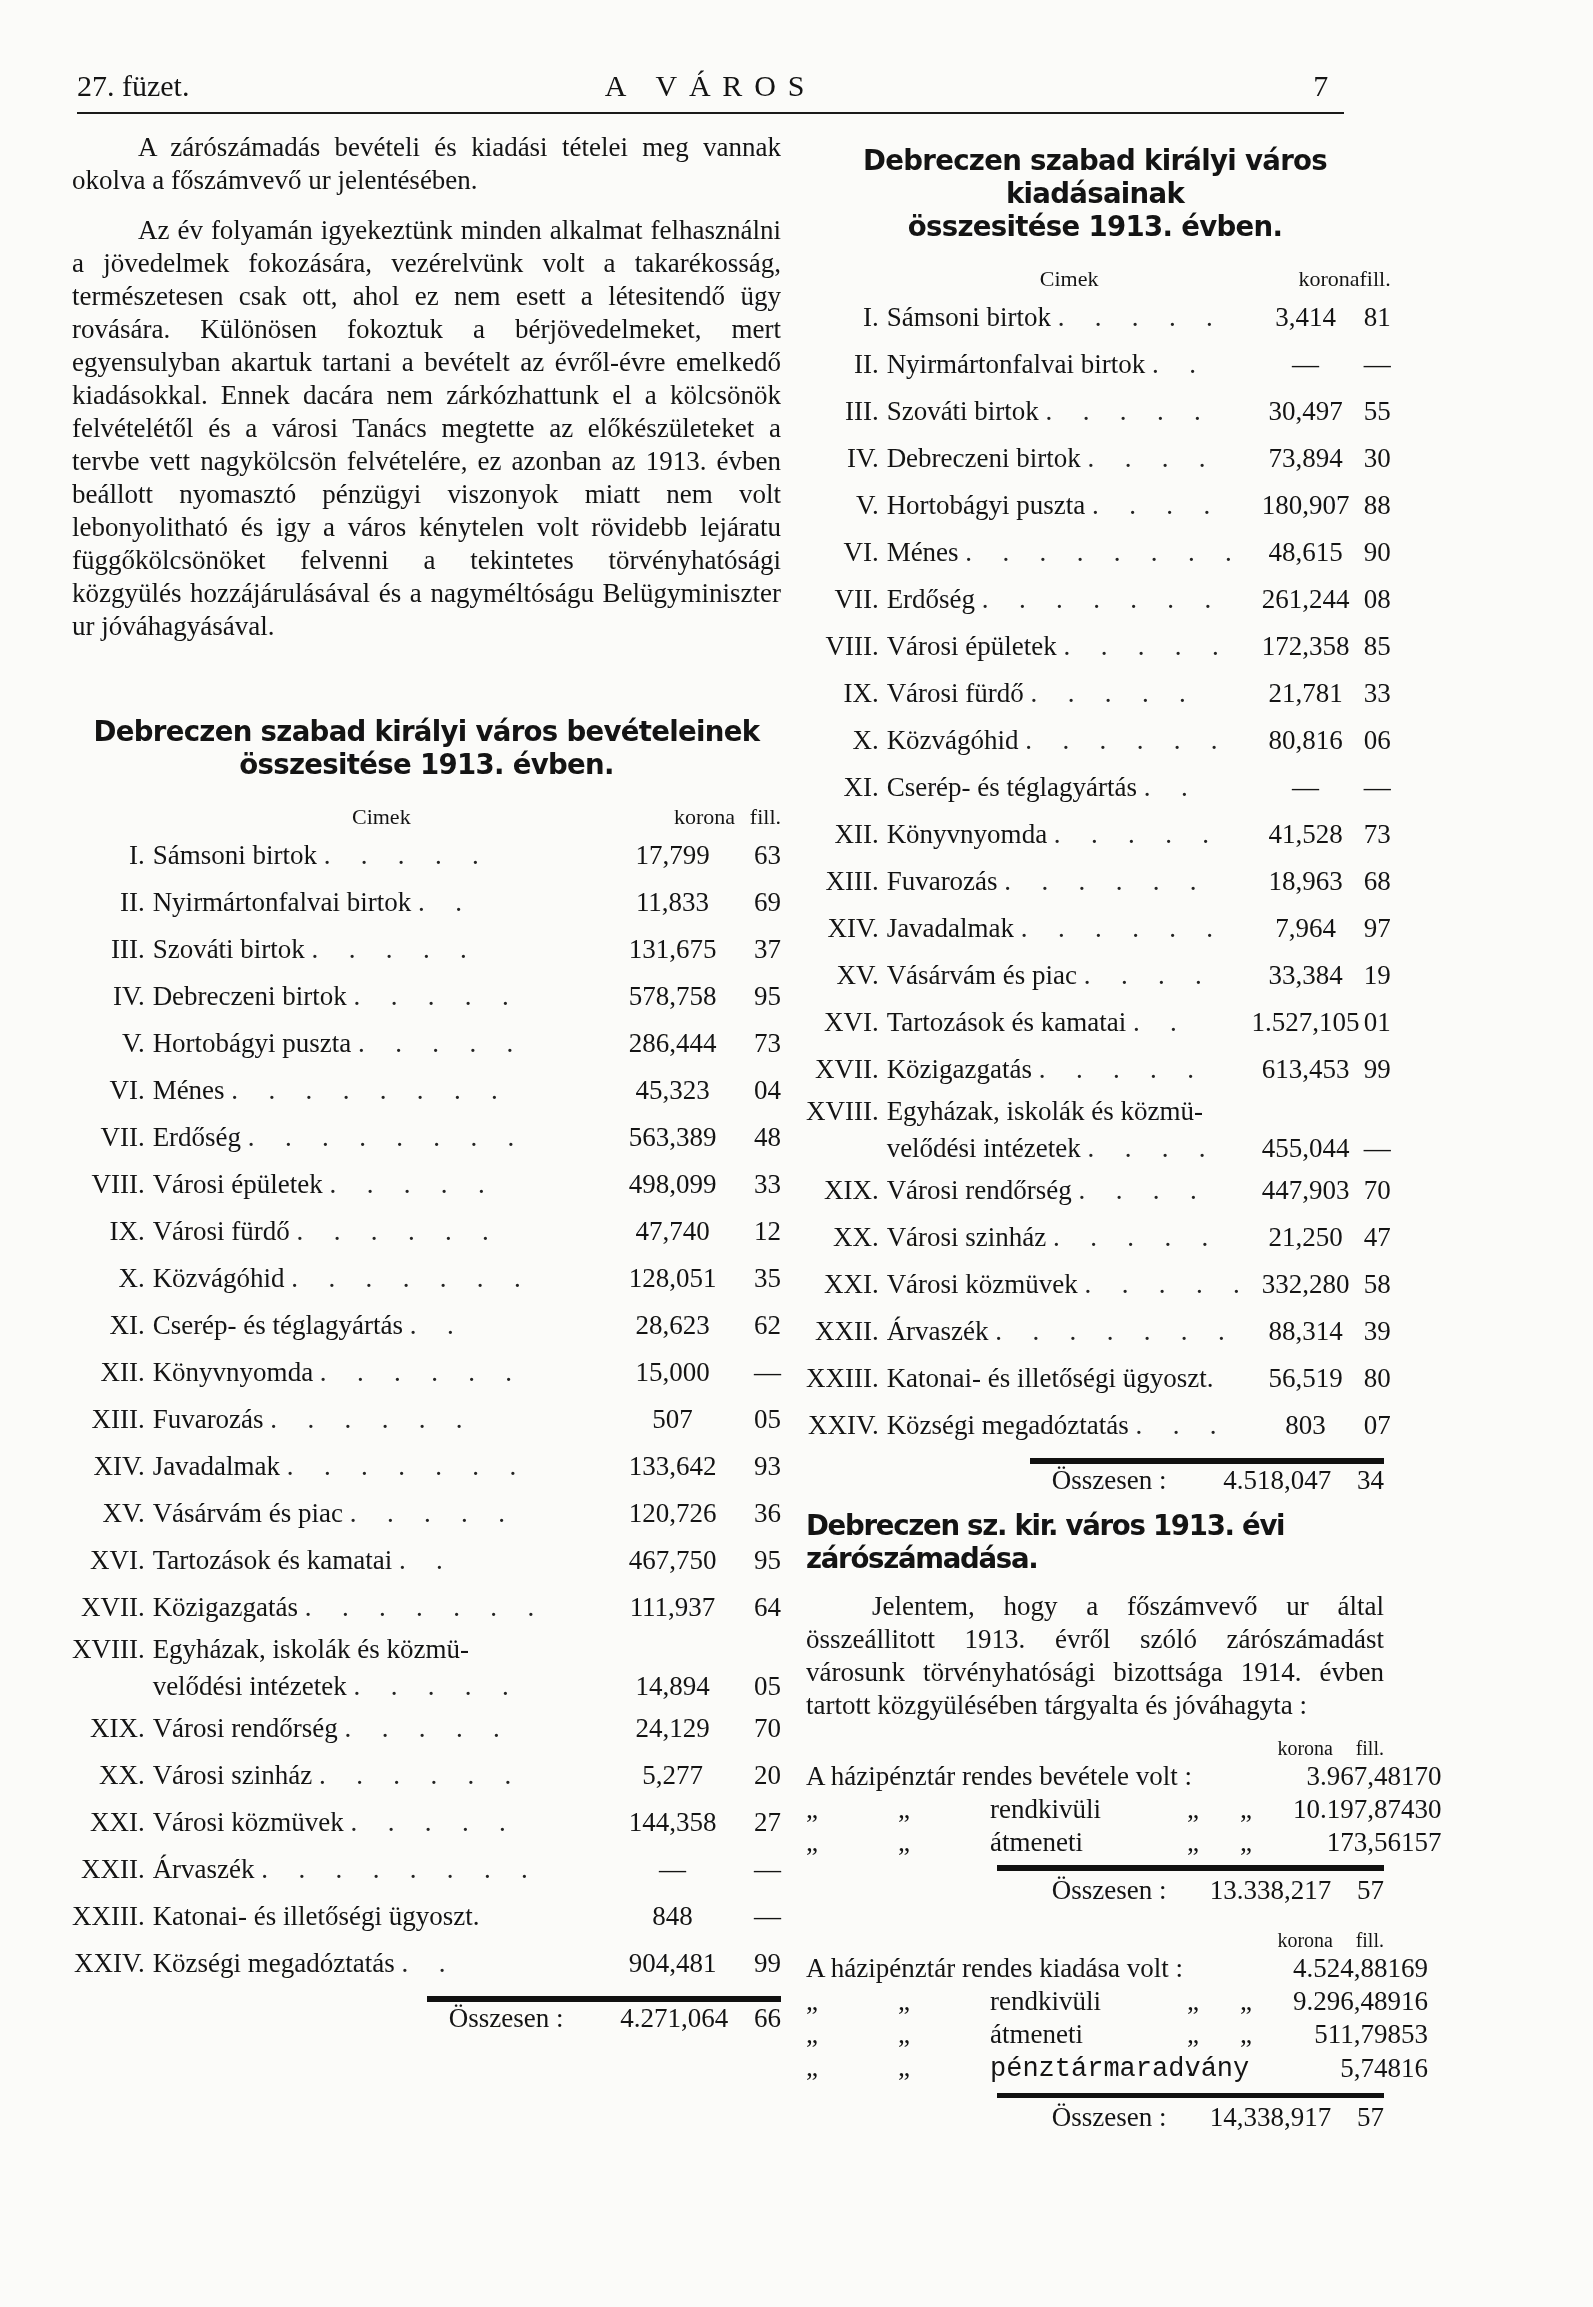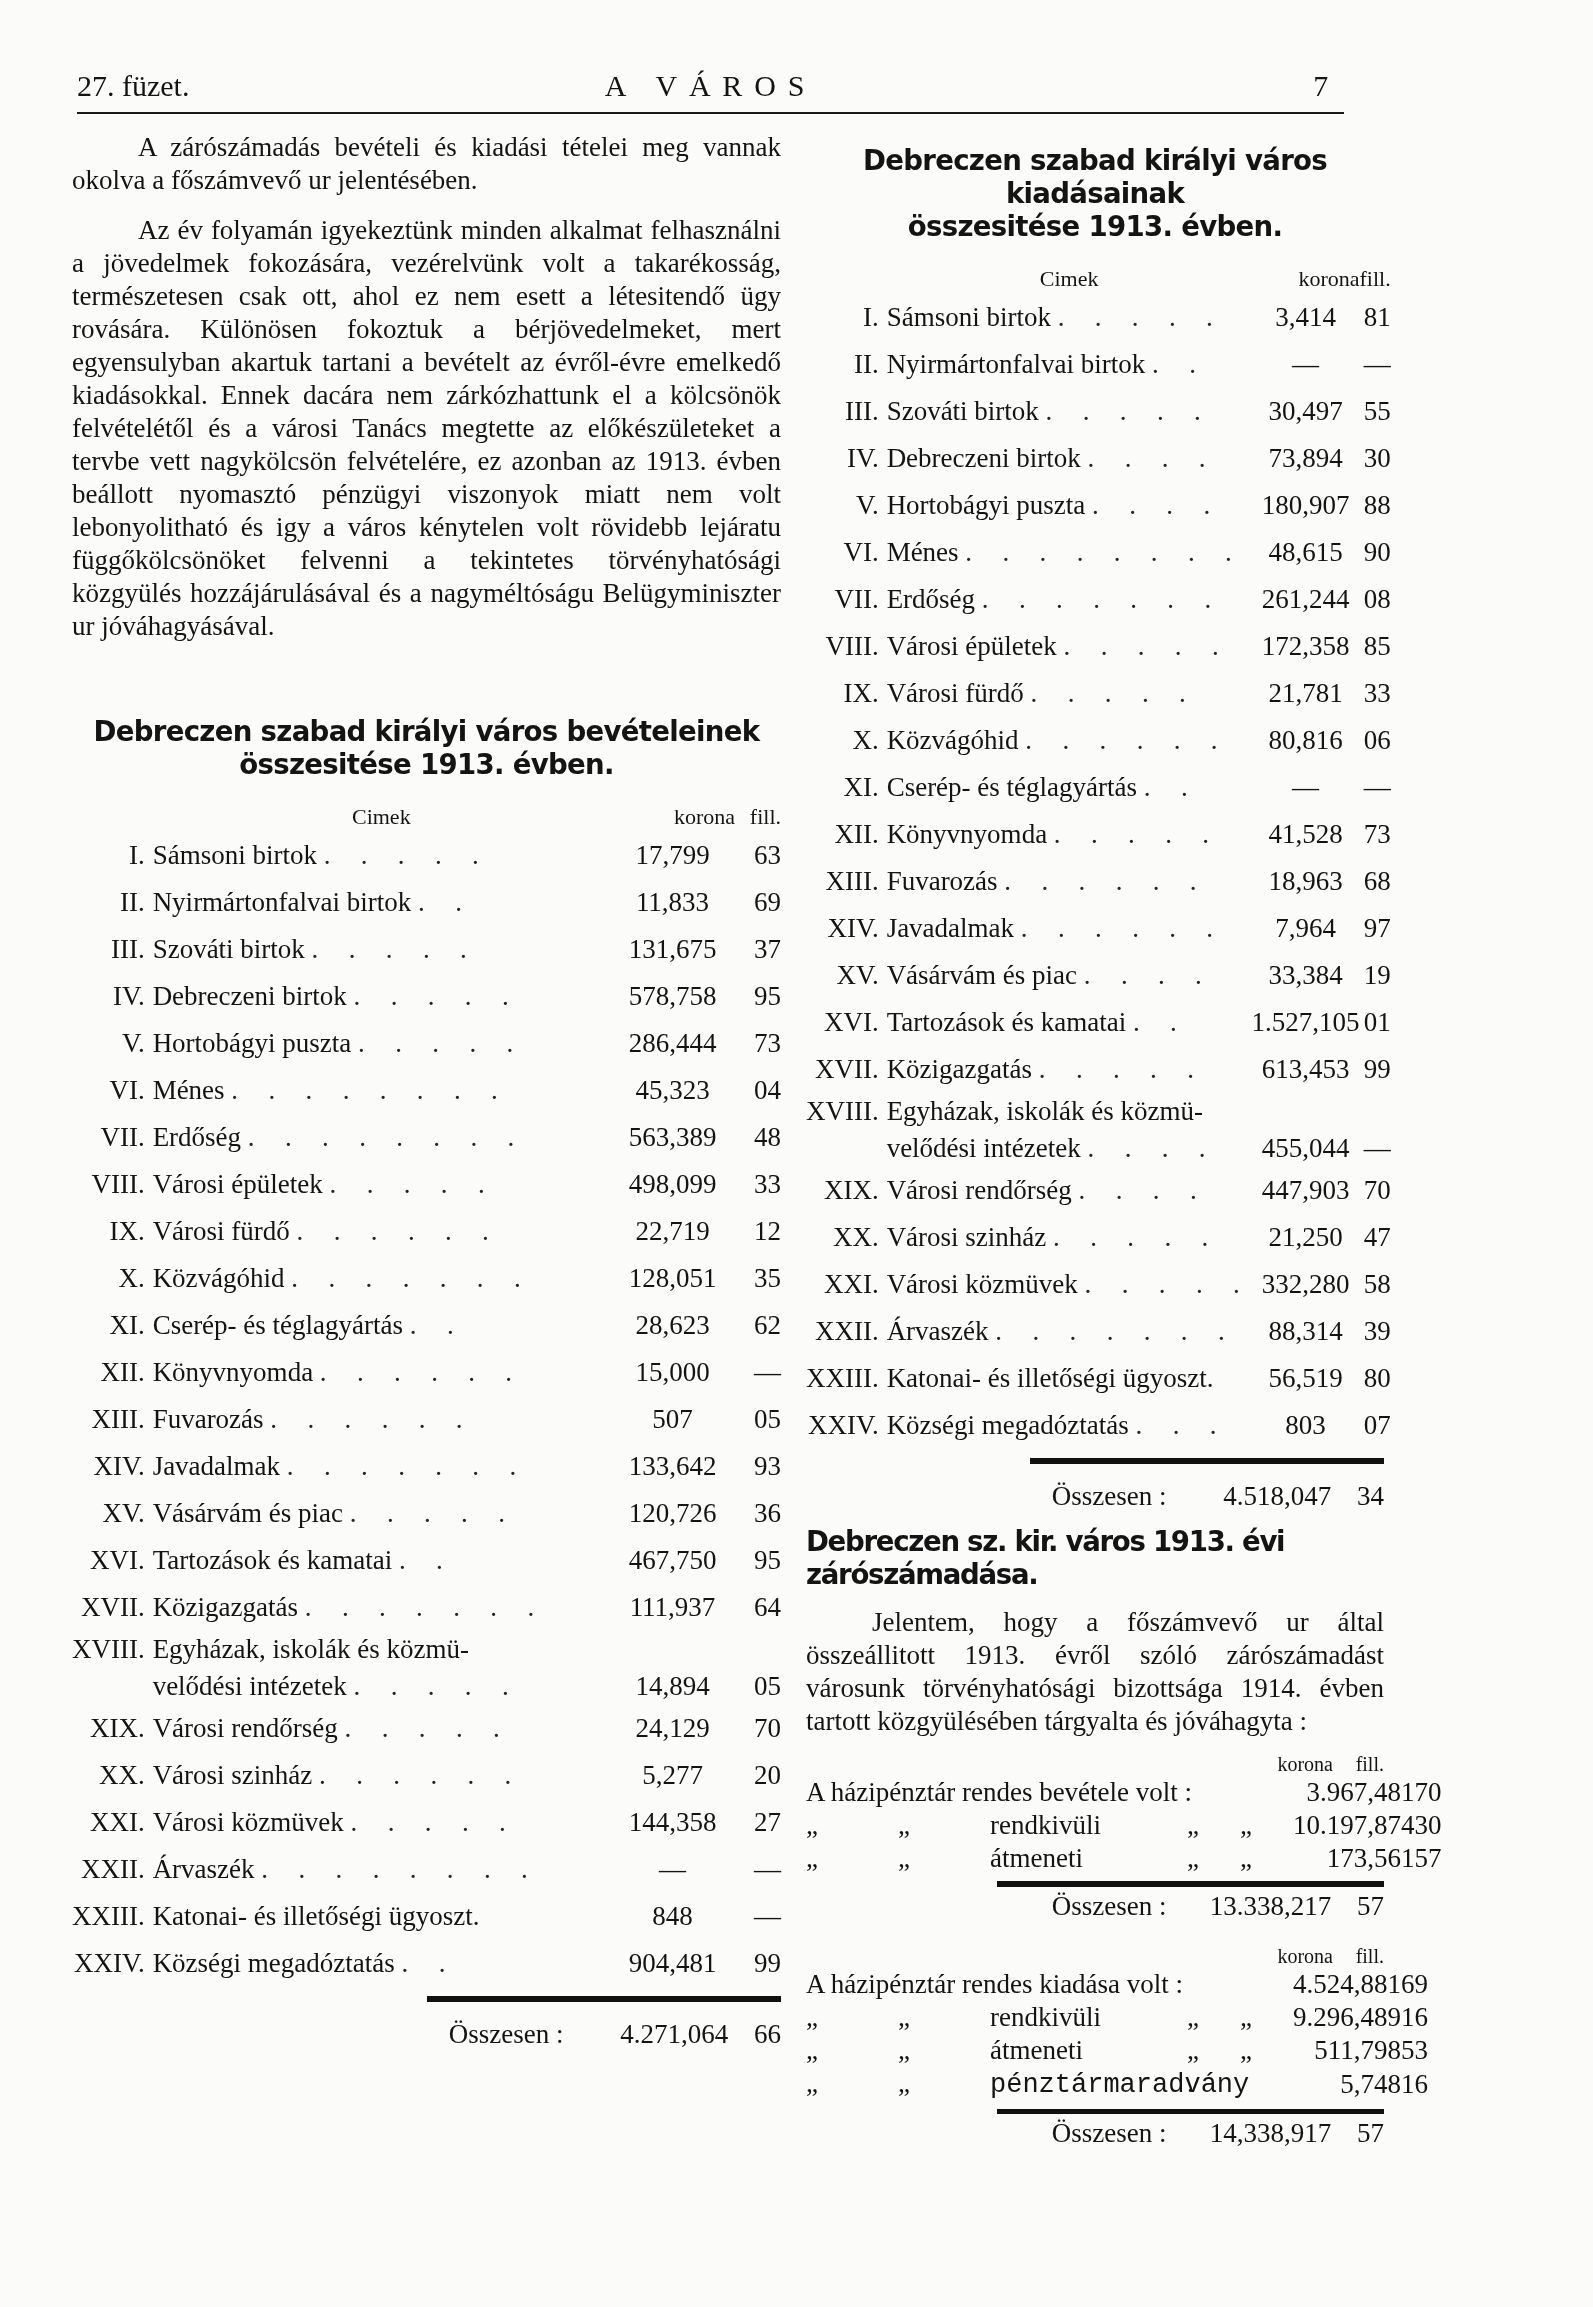--- a/index.html
+++ b/index.html
@@ -43,21 +43,21 @@
   .tbl .num { text-align: right; padding-right: 7.9px; width: 59px; }
   .tbl .name { padding-left: 0; }
   .tbl .name .dots { color: #222; letter-spacing: 11.8px; }
   .tbl .kor { text-align: center; width: 125px; }
   .tbl .fill { text-align: right; width: 46px; }
   .tbl tr.cont td { line-height: 37px; }
   .sumline {
     height: 5.3px; background: #111; margin-left: auto;
   }
   .total {
-    font-size: 27px; text-align: right; margin-top: 17px;
+    font-size: 27px; text-align: right; margin-top: 1px;
   }
   .total span.kor { display: inline-block; min-width: 158px; text-align: right; }
   .total span.fill { display: inline-block; width: 46px; text-align: right; }
 
   .zaro-sub { font-size: 20px; text-align: right; margin-top: 14.4px; }
   .zaro-sub span { display: inline-block; text-align: right; }
   .zaro-tbl { width: 100%; border-collapse: collapse; font-size: 27px; }
   .zaro-tbl td { padding: 0; line-height: 33px; white-space: nowrap; }
   .zaro-tbl .lbl { text-align: left; margin-left: 16px; }
   .zaro-tbl .kor { text-align: right; width: 164px; }
@@ -137,21 +137,21 @@
         </tr>
         <tr>
           <td class="num">VIII.</td>
           <td class="name"><span>Városi épületek</span> <span class="dots">. . . . .</span></td>
           <td class="kor">498,099</td>
           <td class="fill">33</td>
         </tr>
         <tr>
           <td class="num">IX.</td>
           <td class="name"><span>Városi fürdő</span> <span class="dots">. . . . . .</span></td>
-          <td class="kor">22,719</td>
+          <td class="kor">47,740</td>
           <td class="fill">12</td>
         </tr>
         <tr>
           <td class="num">X.</td>
           <td class="name"><span>Közvágóhid</span> <span class="dots">. . . . . . .</span></td>
           <td class="kor">128,051</td>
           <td class="fill">35</td>
         </tr>
         <tr>
           <td class="num">XI.</td>

